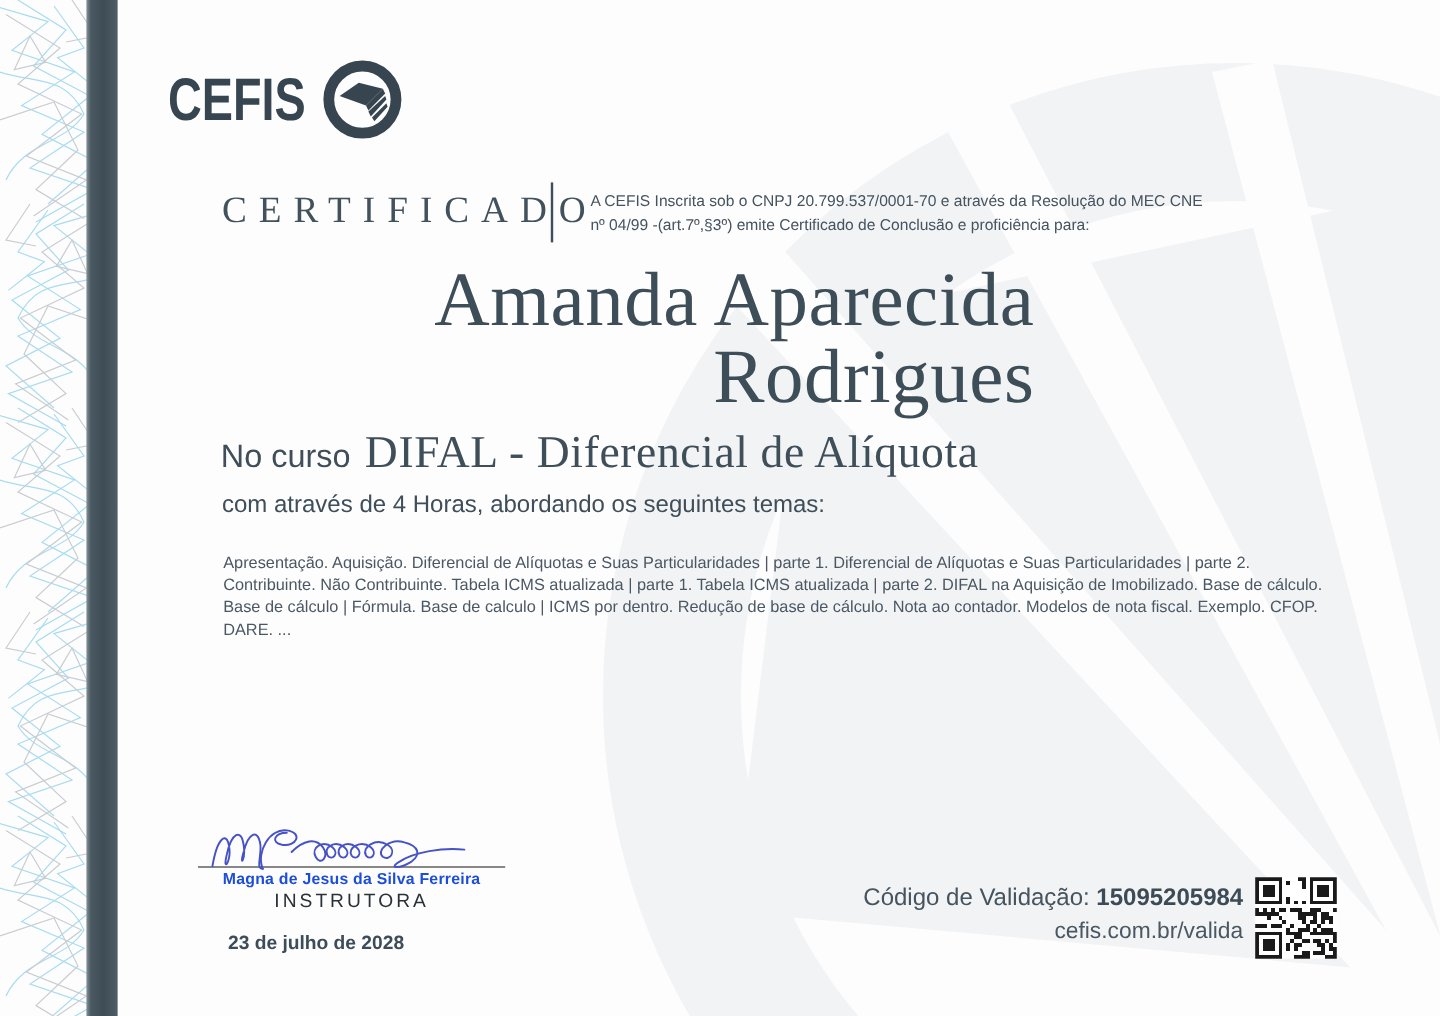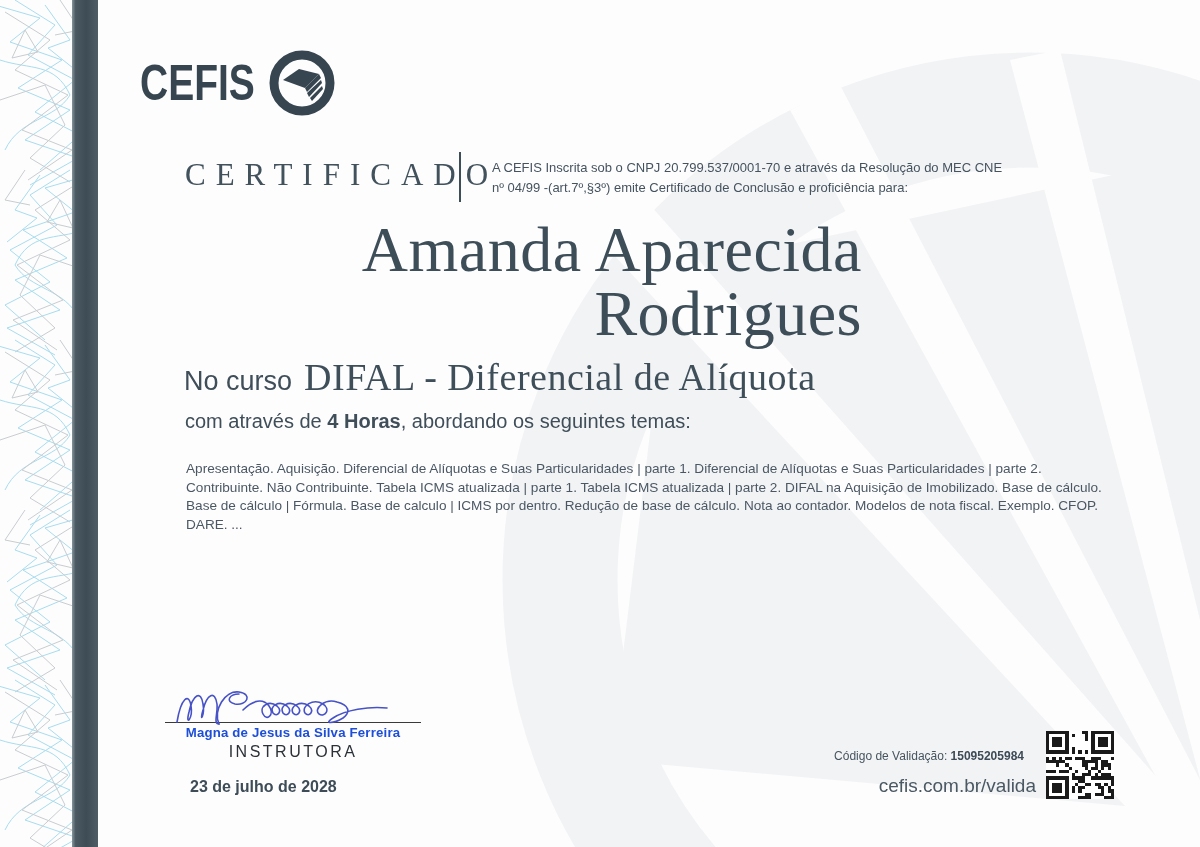--- a/index.html
+++ b/index.html
@@ -47,21 +47,21 @@
   }
 
   
   .course-line{position:absolute;left:184px;top:355px;display:flex;align-items:baseline;white-space:nowrap;}
   .course-prefix{font-size:27px;color:#3f4e59;}
   .course-name{
     font-family:"Liberation Serif","DejaVu Serif",serif;
     font-size:38px;color:#3f4f5a;margin-left:12px;letter-spacing:.5px;
   }
   .duration-line{position:absolute;left:185px;top:410px;font-size:20px;color:#3f4e59;}
-  .duration-line b{font-weight:bold;}
+  .duration-line b{font-weight:normal;}
 
   .topics{
     position:absolute;left:186px;top:460px;width:932px;margin:0;
     font-size:13.6px;line-height:18.6px;color:#4b5864;
   }
 
   
   .sig-block{position:absolute;left:165px;top:684px;width:256px;}
   .sig-ink{position:absolute;left:8px;top:0px;width:250px;height:48px;}
   .sig-name{
@@ -70,21 +70,21 @@
   }
   .sig-role{
     margin:3px 0 0 0;text-align:center;
     font-size:16px;letter-spacing:2.5px;color:#2b3136;font-weight:500;
   }
 
   .issue-date{position:absolute;left:190px;top:778px;font-size:16px;font-weight:bold;color:#3d4c57;}
 
   
   .validation{position:absolute;left:560px;top:737px;width:476px;text-align:right;}
-  .validation-line1{font-size:12px;color:#46545f;margin:12px;}
+  .validation-line1{font-size:20px;color:#46545f;margin:0;}
   .validation-line1 b{font-weight:bold;color:#3d4b56;}
   .validation-line2{font-size:19px;color:#4a5863;margin:6px 0 0 0;}
   .qr{position:absolute;left:1046px;top:731px;width:68px;height:68px;}
 </style>
 </head>
 <body>
 
 <div class="page">
 
   <svg class="deco-left" viewBox="0 0 85 847" preserveAspectRatio="none">

